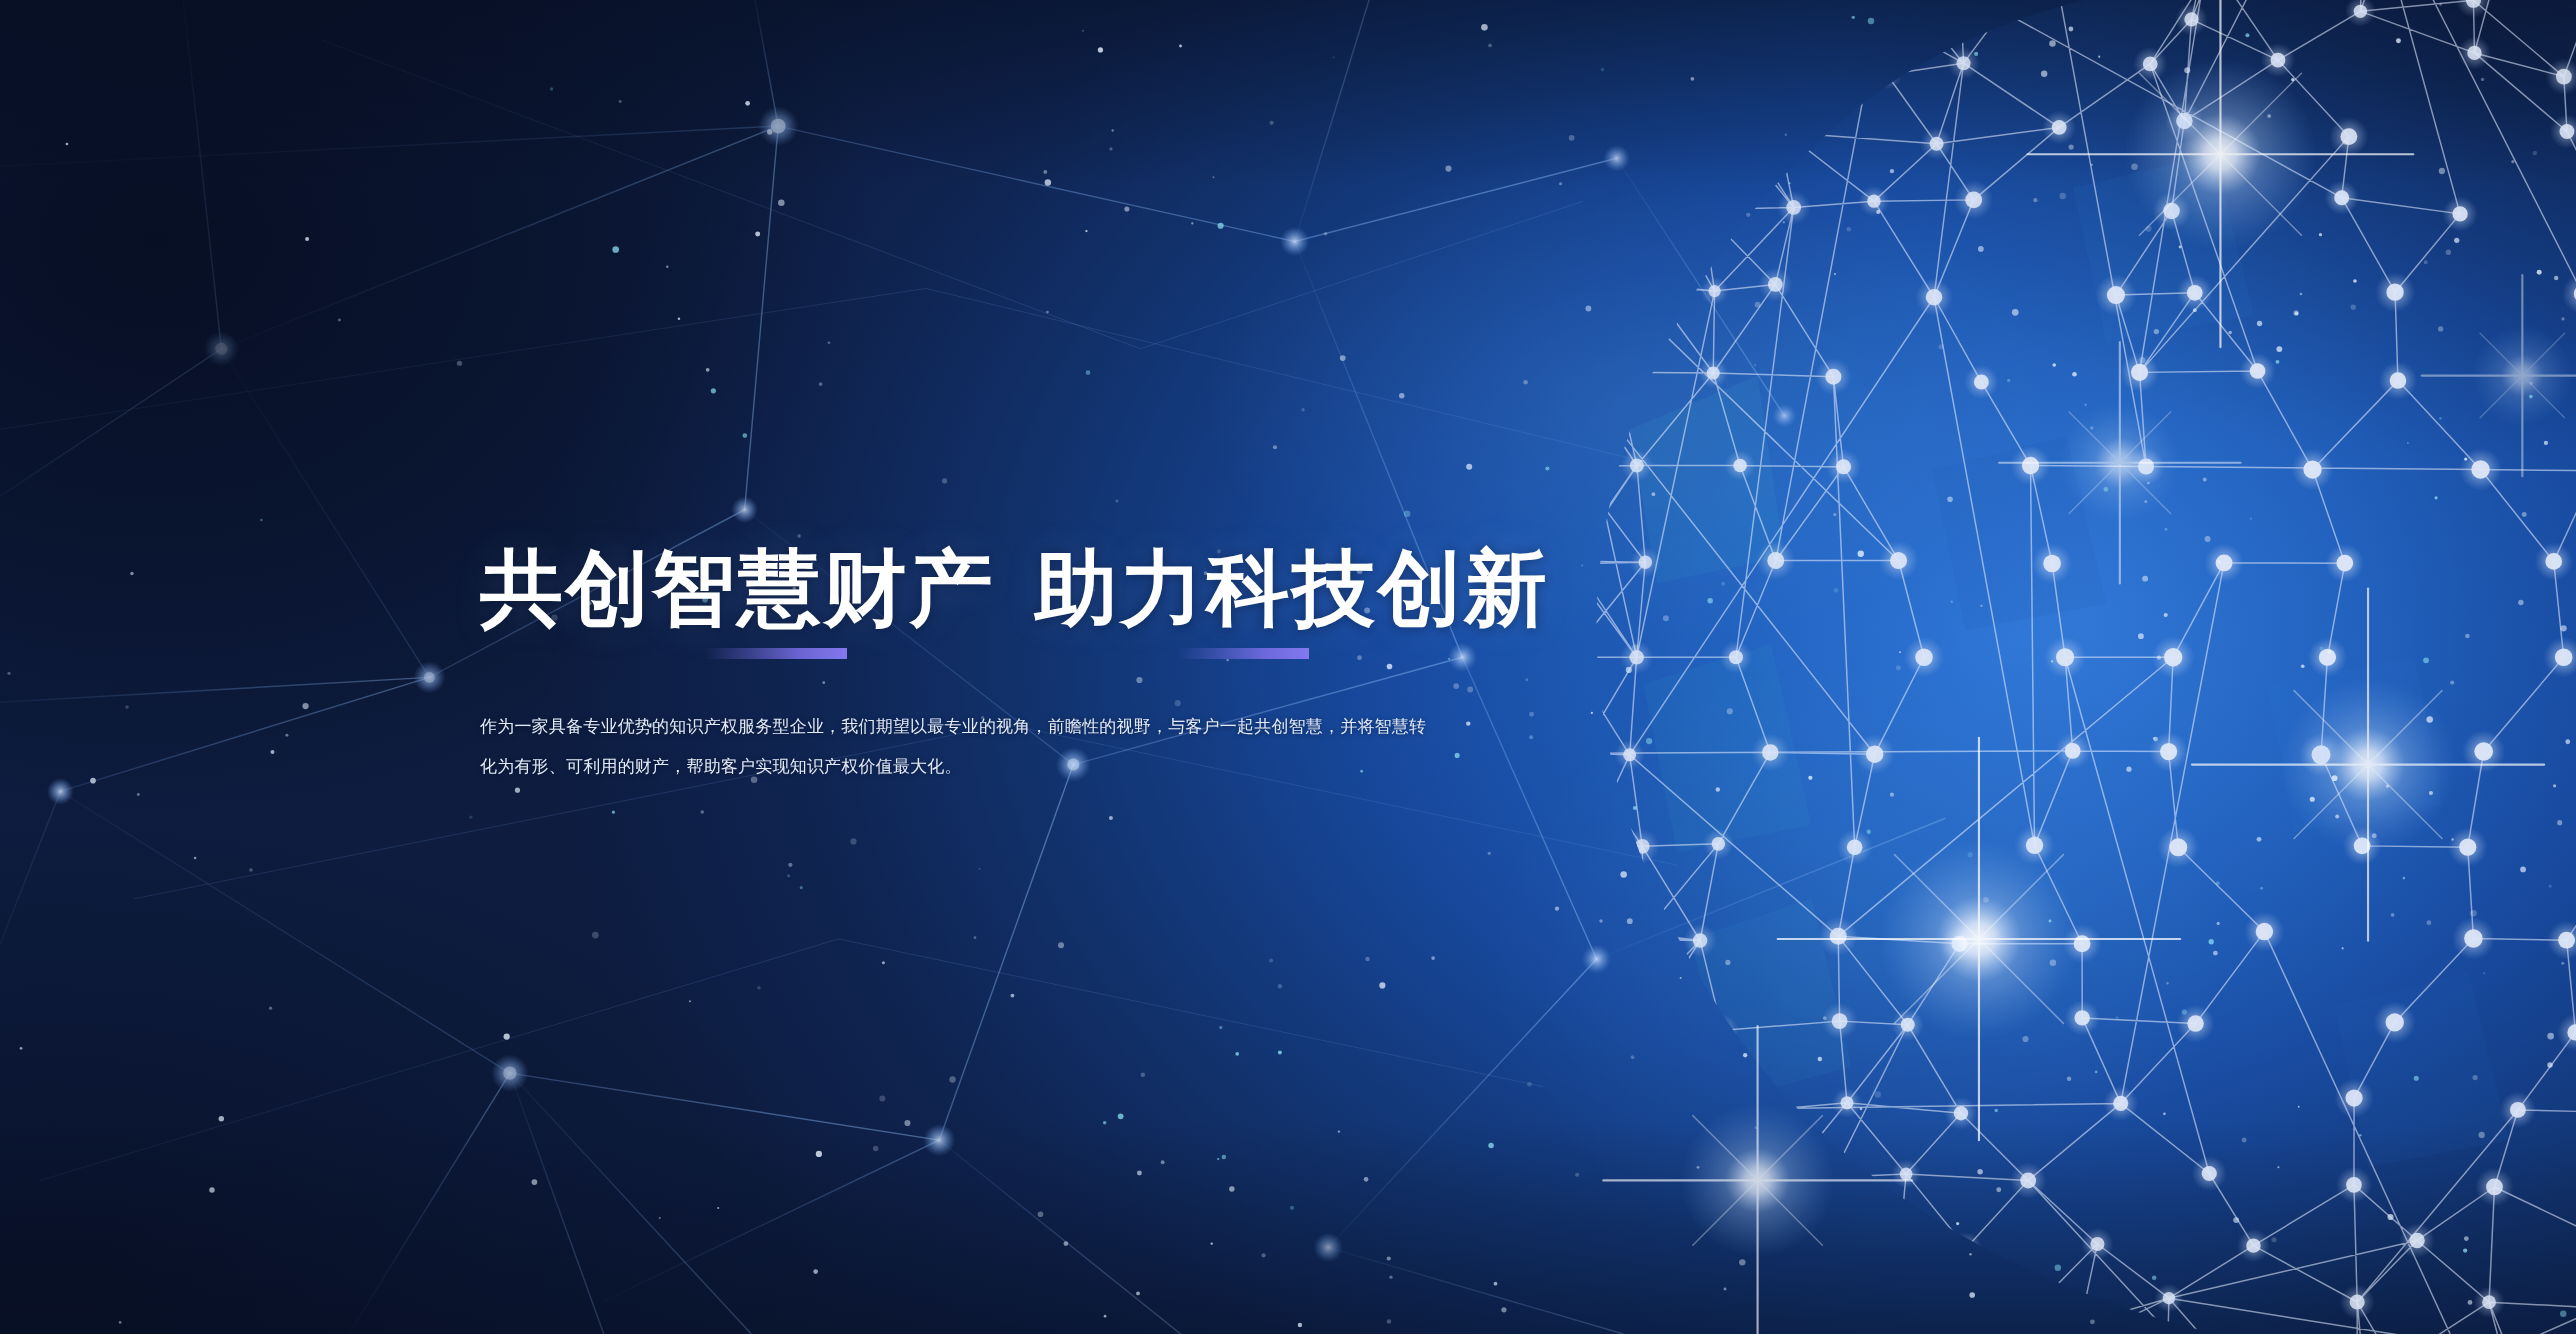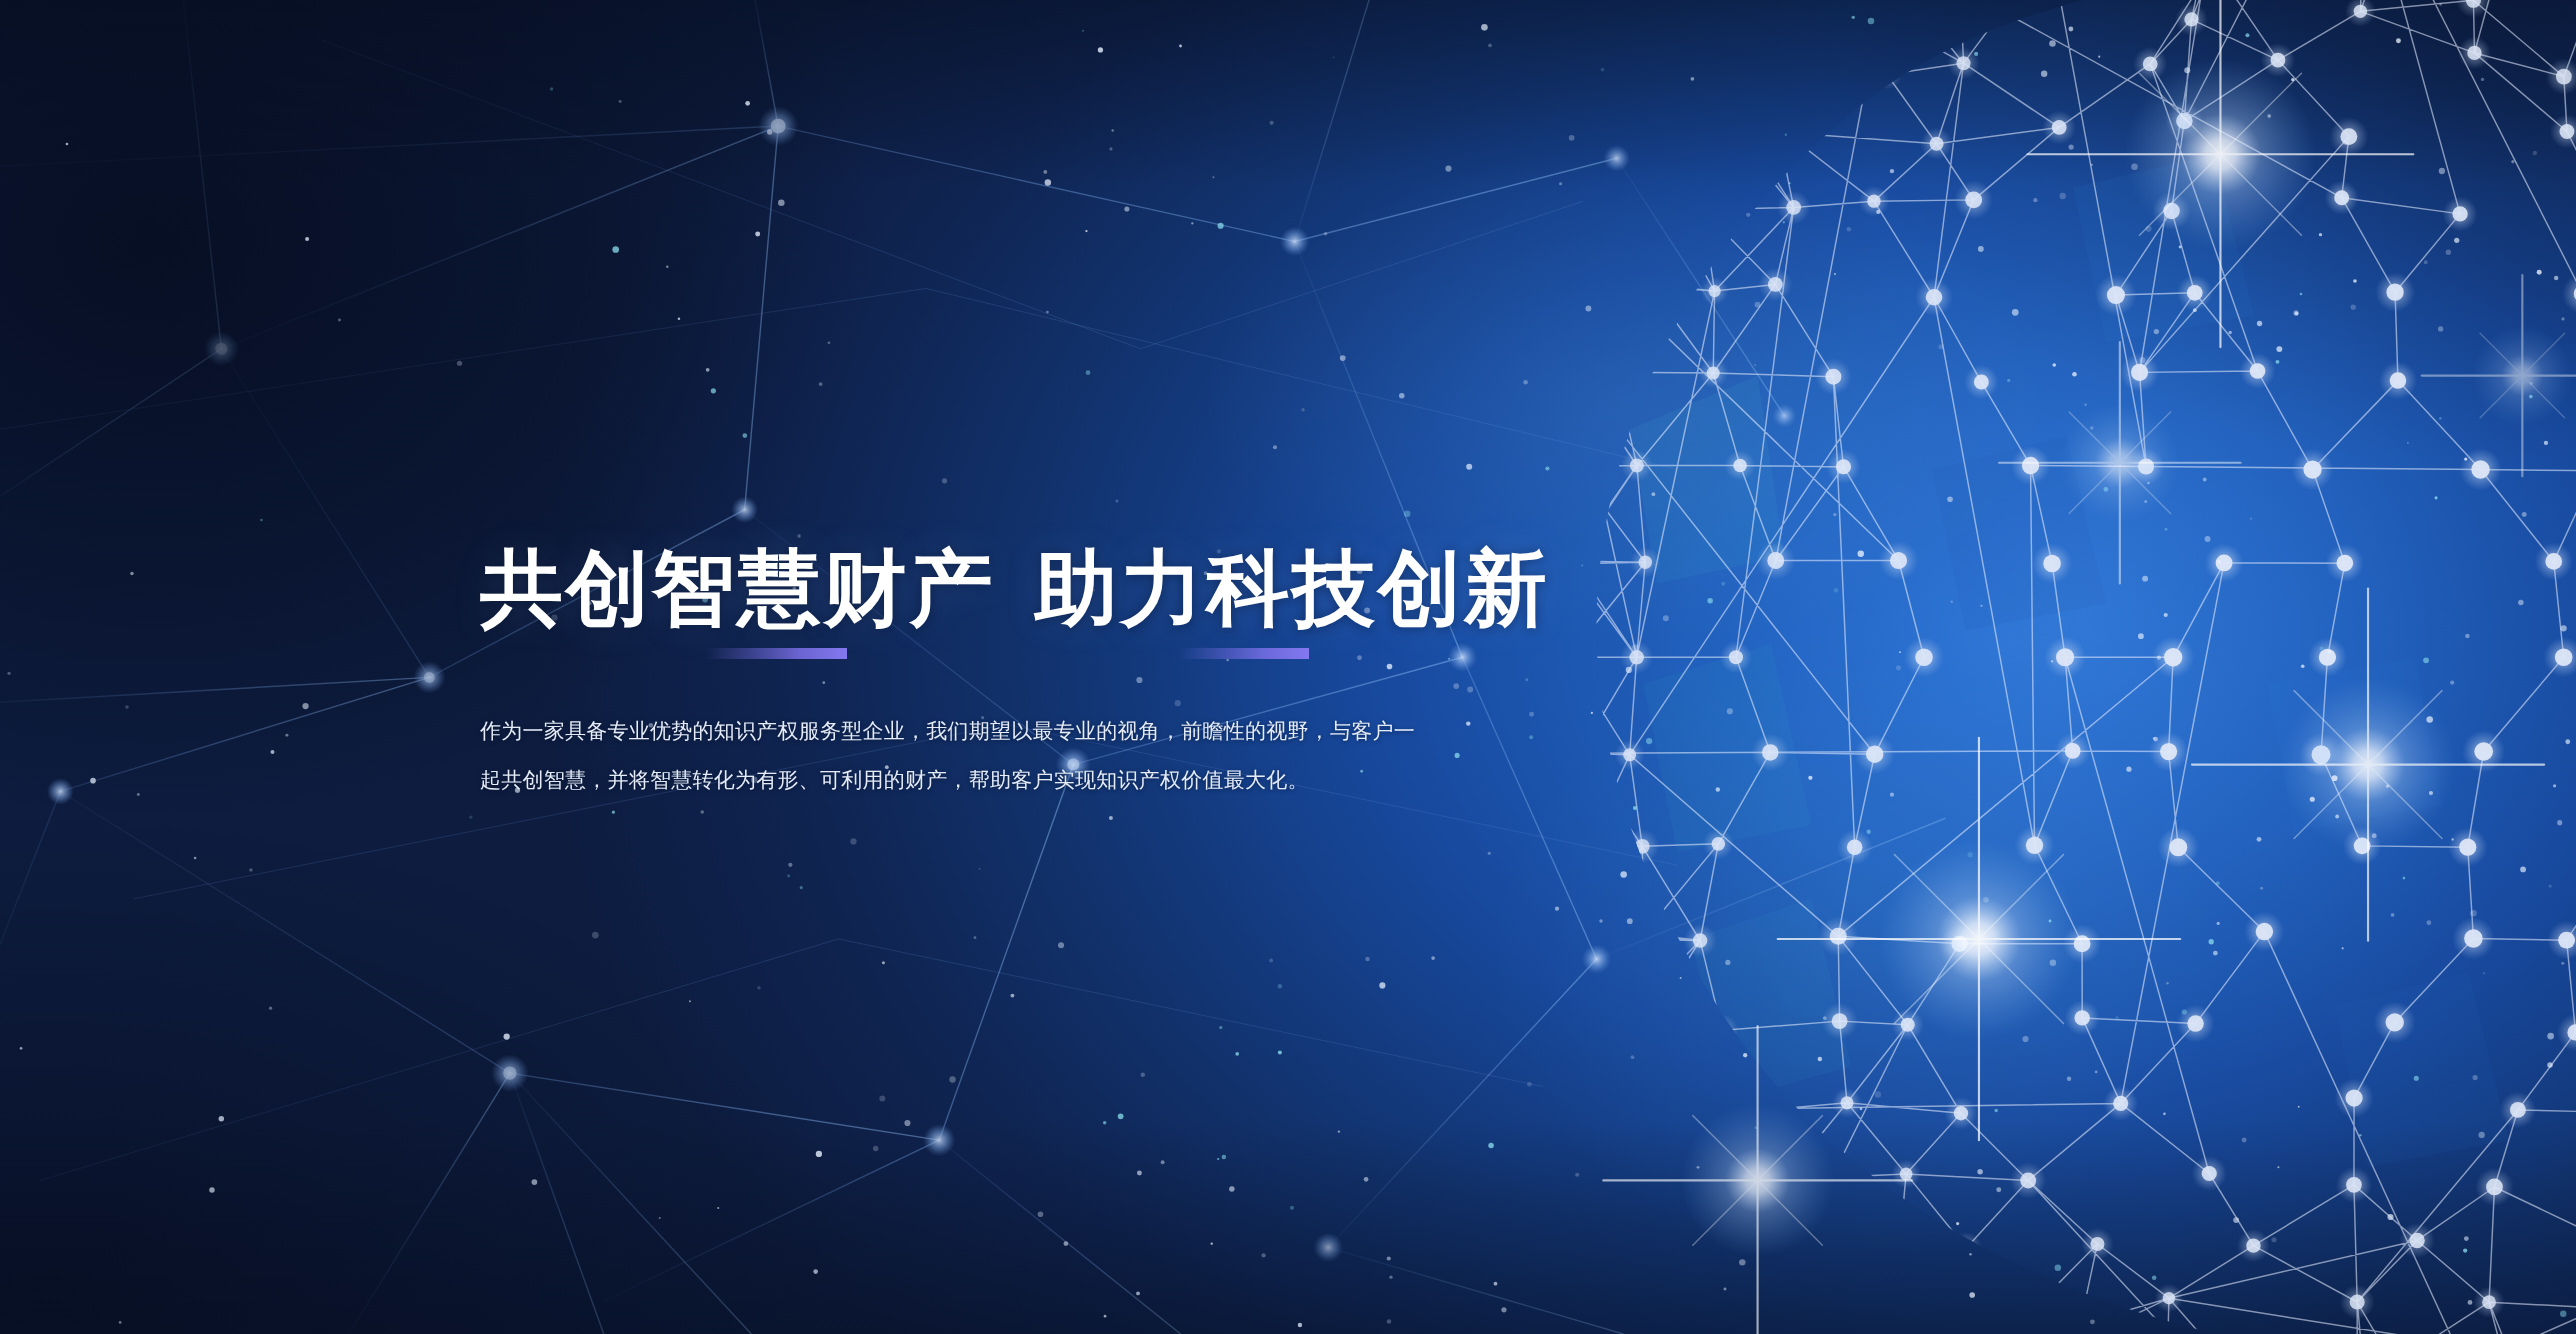--- a/index.html
+++ b/index.html
@@ -66,21 +66,21 @@
     top:10.7px;
     height:11.4px;
     background:linear-gradient(90deg, rgba(123,111,232,0) 0%, rgba(123,111,232,.42) 34%, rgba(126,113,236,.82) 66%, #8478ef 100%);
   }
   .rule-1{left:225px;width:142px;}
   .rule-2{left:698px;width:131px;}
 
   .body-copy{
     margin:39px 1px 0 0;
     color:#e5ecf8;
-    font-size:21px;
+    font-size:17px;
     font-weight:400;
     line-height:2.34;
     letter-spacing:.012em;
     width:953px;
     text-shadow:0 0.7px 4.7px rgba(5,15,40,.60);
   }
 </style>
 </head>
 <body>
 

